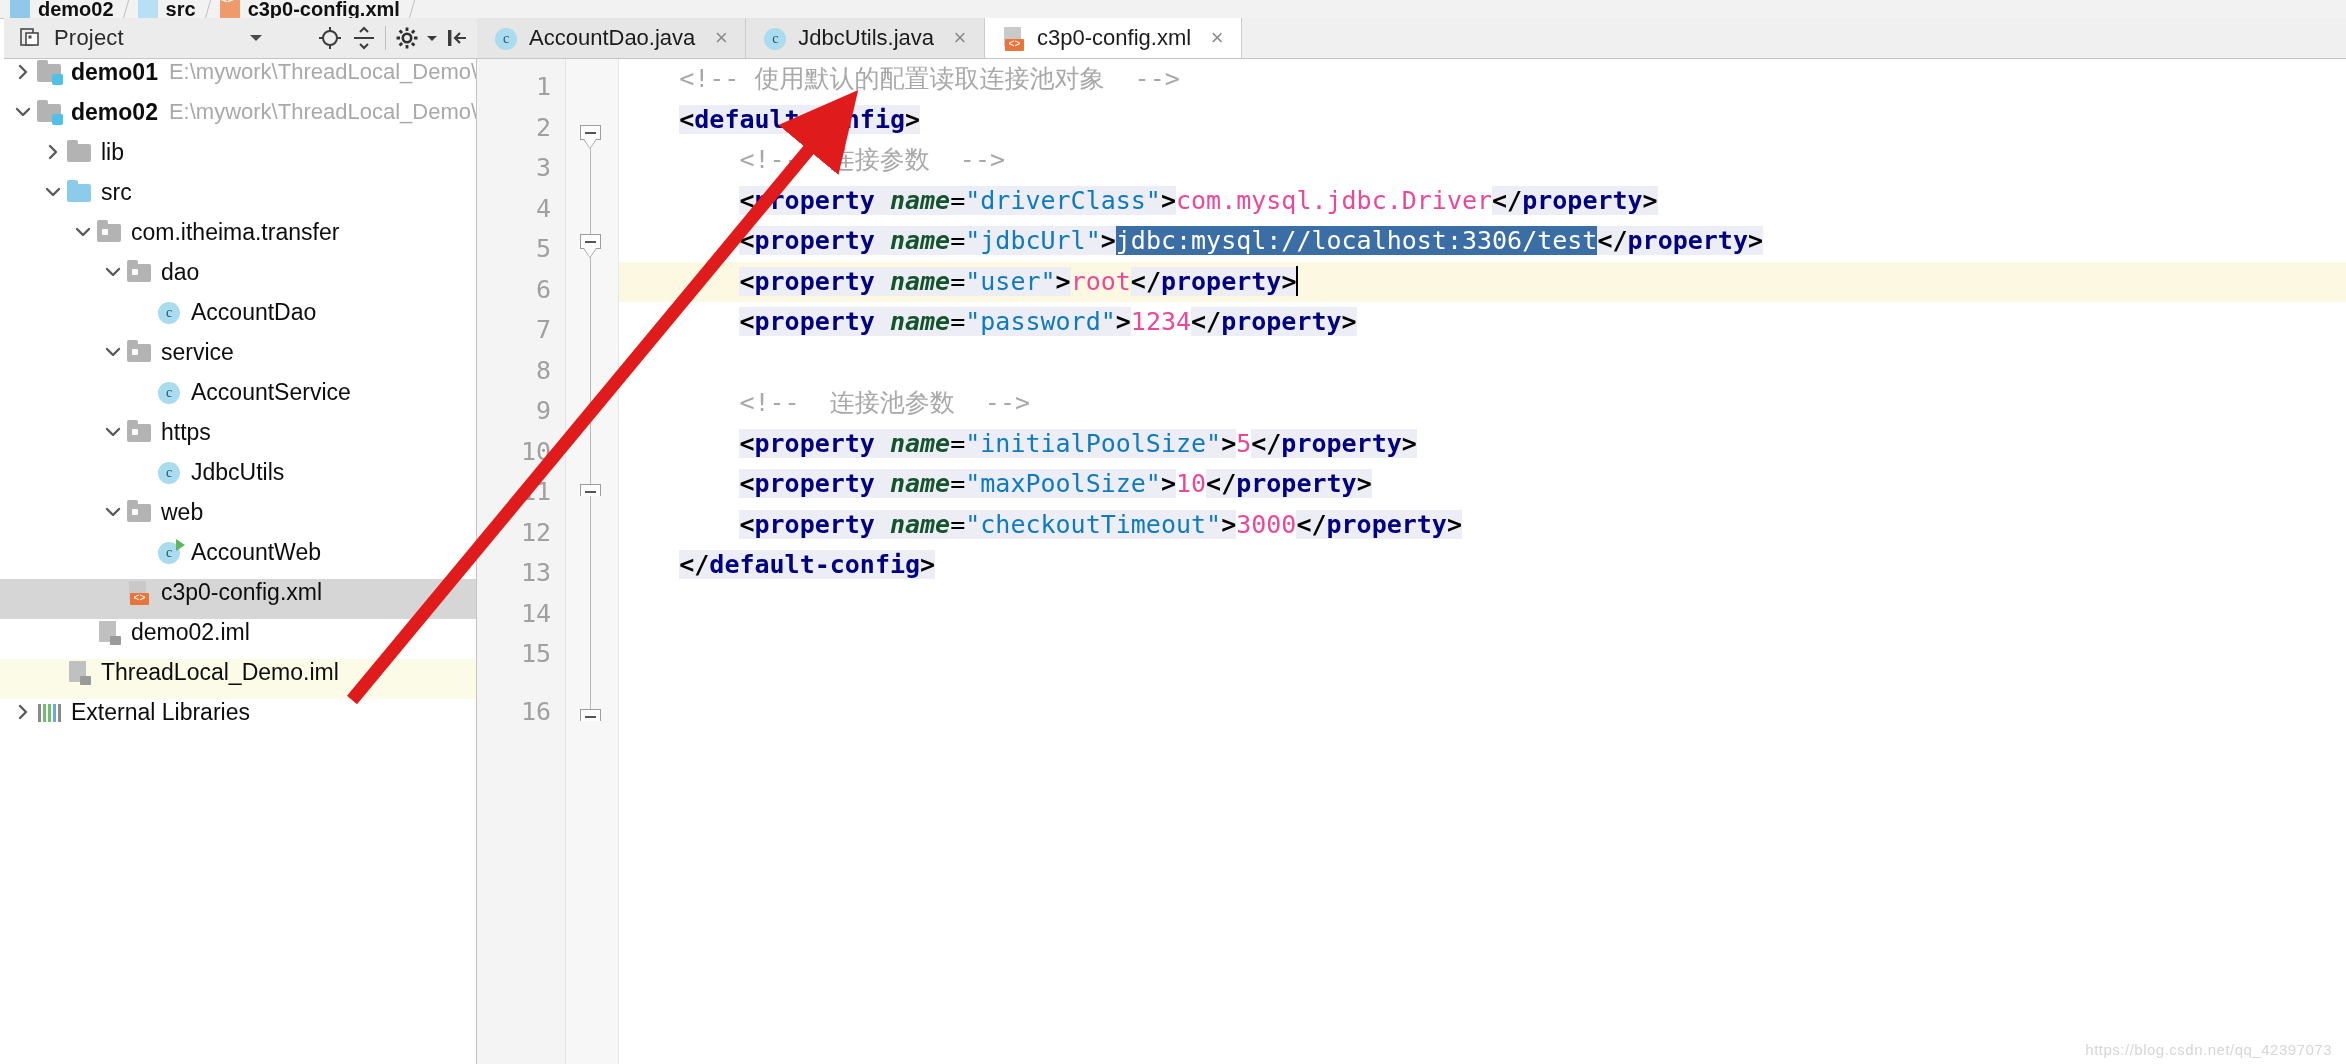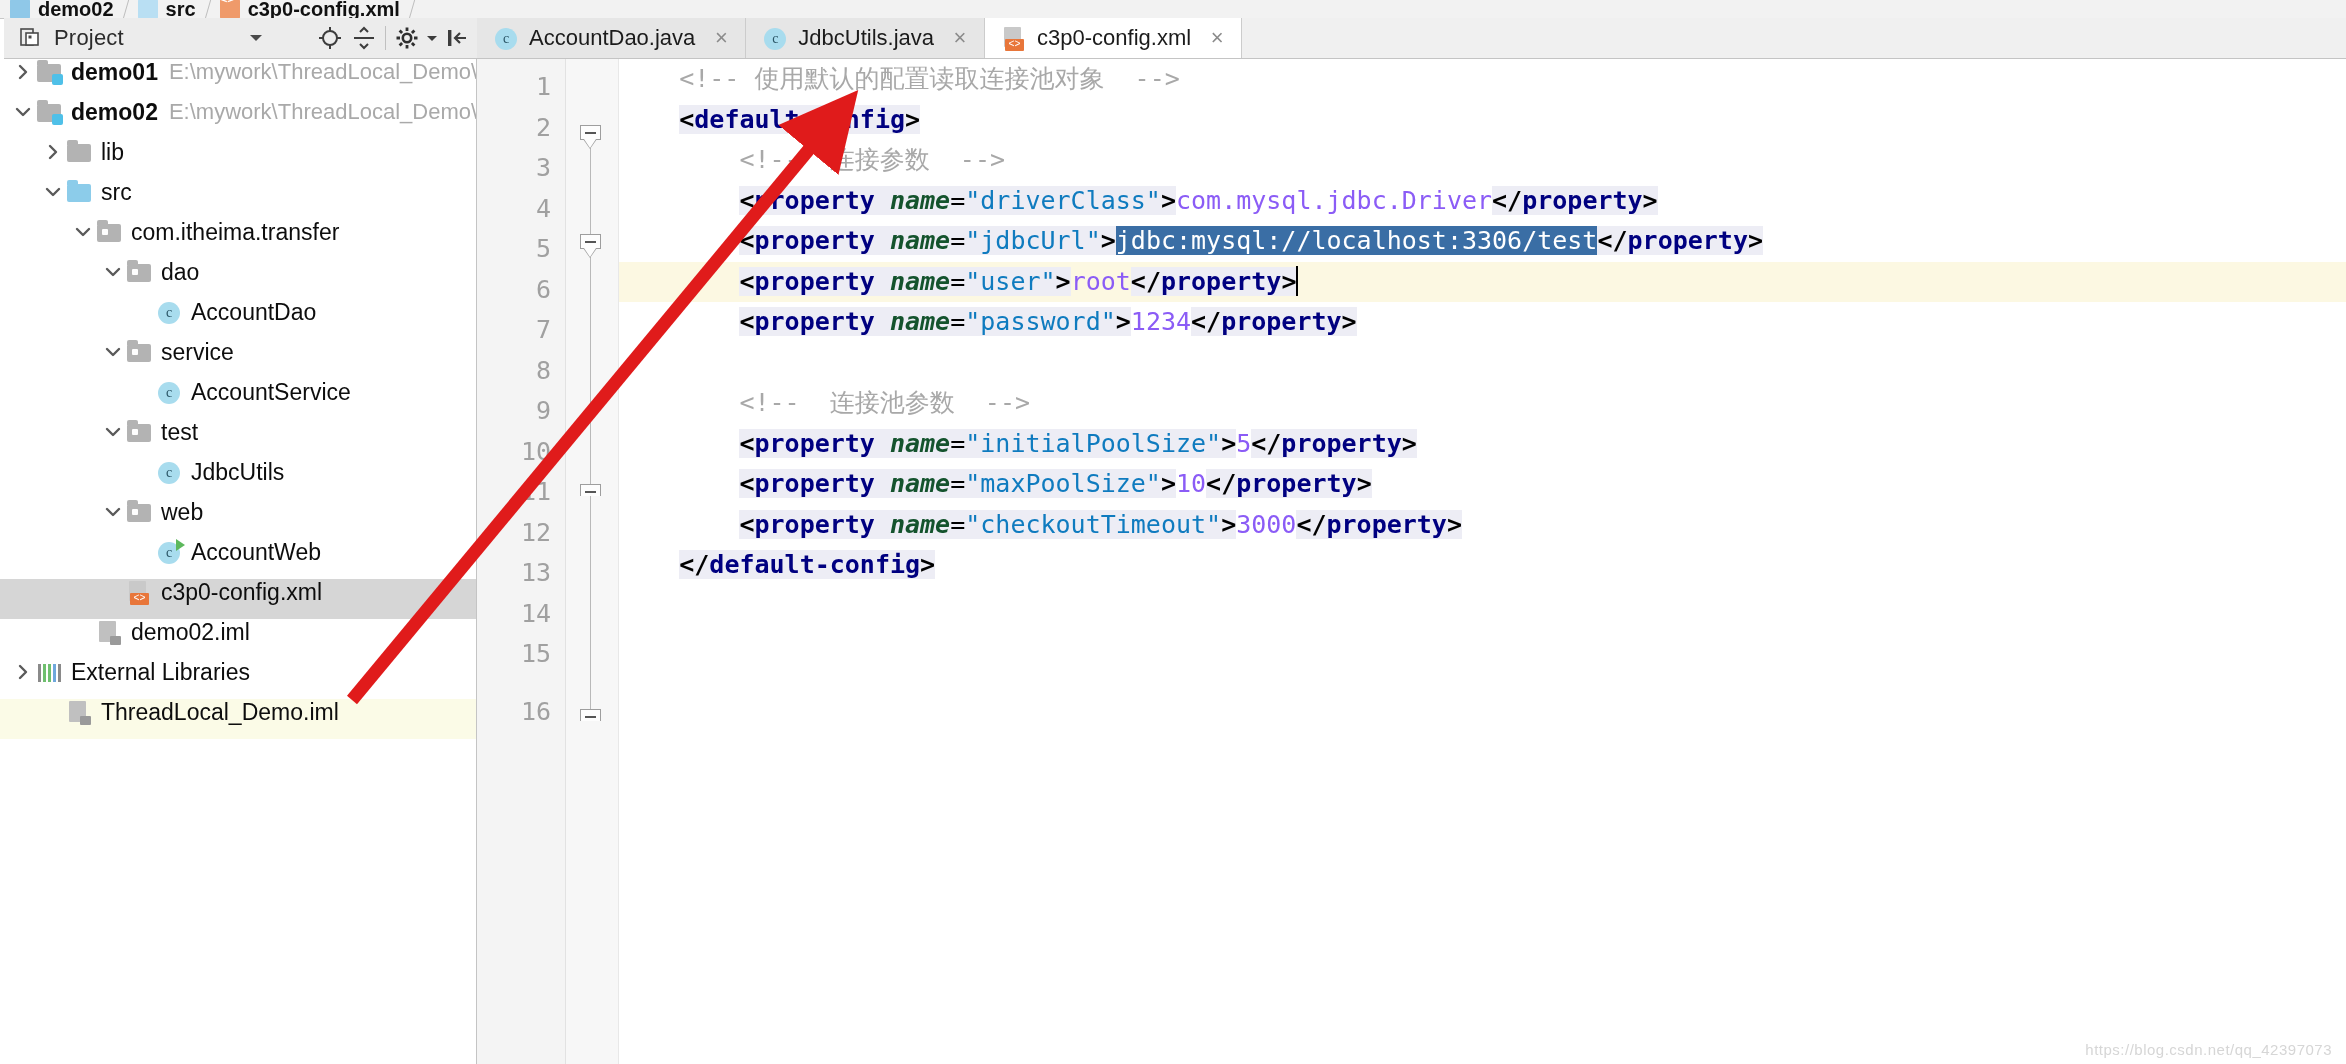--- a/index.html
+++ b/index.html
@@ -238,21 +238,21 @@
     font-size: 25px; color: #a0a0a0;
     height: 40.5px; line-height: 40.5px;
   }
   .hl-line { position: absolute; left: 142px; right: 0; height: 40.5px; background: #fcf8e2; }
 
   
   .t-tag    { color: #000080; font-weight: bold; }
   .t-attr   { color: #14532d; font-weight: bold; font-style: italic; }
   .t-eq     { color: #000000; }
   .t-val    { color: #0f7bbf; }
-  .t-text   { color: #8b5cf6; }
+  .t-text   { color: #ec4899; }
   .t-cmt    { color: #a8a8a8; }
   .t-brk    { color: #000000; font-weight: bold; }
 
   .tagbg { background: #ededf5; }
   .selbg2 { background: #3a6ea5; color: #ffffff; }
 
   
   .caret {
     display: inline-block; width: 2px; height: 30px;
     background: #000; vertical-align: -6px;
@@ -485,21 +485,21 @@
       </div>
       <div class="row">
         <span class="arrow" style="margin-left: 100px;">
           <svg width="16" height="16" viewBox="0 0 16 16">
             <path d="M2 5 L8 11 L14 5" fill="none" stroke="#5a5a5a" stroke-width="2.4" stroke-linecap="round" stroke-linejoin="round"></path>
           </svg>
         </span>
         <span class="ico">
           <span class="folder pkg"></span>
         </span>
-        <span class="label">test</span>
+        <span class="label">https</span>
       </div>
       <div class="row">
         <span class="arrow" style="margin-left: 130px;"></span>
         <span class="ico">
           <span class="cls">c</span>
         </span>
         <span class="label">JdbcUtils</span>
       </div>
       <div class="row">
         <span class="arrow" style="margin-left: 100px;">
@@ -531,47 +531,47 @@
       </div>
       <div class="row">
         <span class="arrow" style="margin-left: 70px;"></span>
         <span class="ico">
           <span class="imlfile">
             <span class="sheet"></span>
             <span class="corner"></span>
           </span>
         </span>
         <span class="label">demo02.iml</span>
+      </div>
+      <div class="row tint">
+        <span class="arrow" style="margin-left: 40px;"></span>
+        <span class="ico">
+          <span class="imlfile">
+            <span class="sheet"></span>
+            <span class="corner"></span>
+          </span>
+        </span>
+        <span class="label">ThreadLocal_Demo.iml</span>
       </div>
       <div class="row">
         <span class="arrow" style="margin-left: 10px;">
           <svg width="16" height="16" viewBox="0 0 16 16">
             <path d="M5 2 L11 8 L5 14" fill="none" stroke="#5a5a5a" stroke-width="2.4" stroke-linecap="round" stroke-linejoin="round"></path>
           </svg>
         </span>
         <span class="ico">
           <span class="libico">
             <i style="left:0;background:#8a8a8a"></i>
             <i style="left:5px;background:#6fbf6f"></i>
             <i style="left:10px;background:#6fbf6f"></i>
             <i style="left:15px;background:#6fa8dc"></i>
             <i style="left:20px;background:#8a8a8a"></i>
           </span>
         </span>
         <span class="label">External Libraries</span>
-      </div>
-      <div class="row tint">
-        <span class="arrow" style="margin-left: 40px;"></span>
-        <span class="ico">
-          <span class="imlfile">
-            <span class="sheet"></span>
-            <span class="corner"></span>
-          </span>
-        </span>
-        <span class="label">ThreadLocal_Demo.iml</span>
       </div>
     </div>
 
   <div class="tabbar">
       <div class="tab">
         <span class="tabico">
           <span class="cls">c</span>
         </span>
         <span>AccountDao.java</span>
         <span class="tabclose">×</span>

